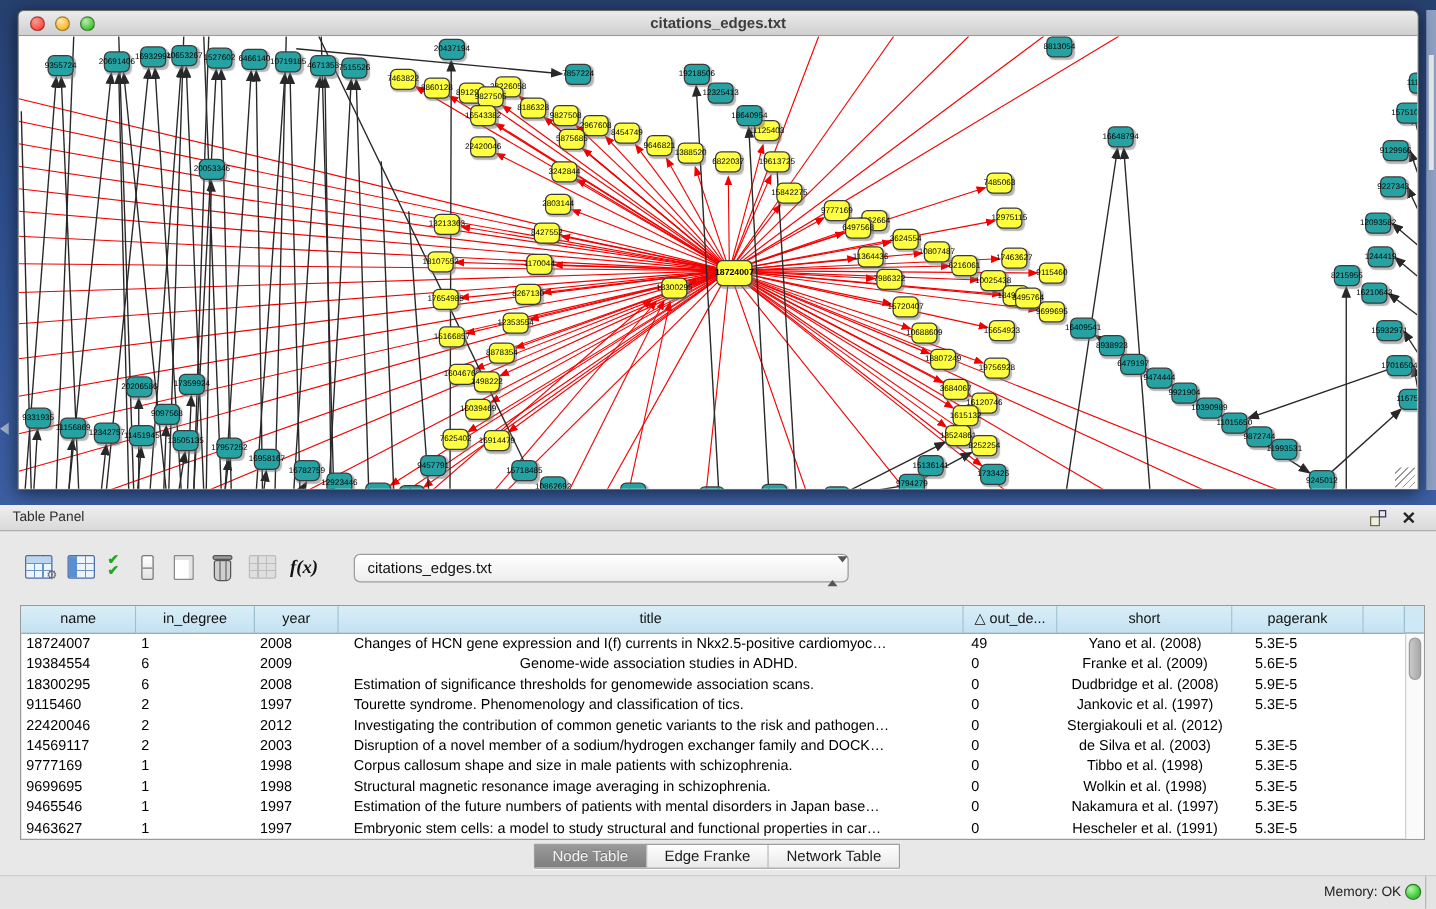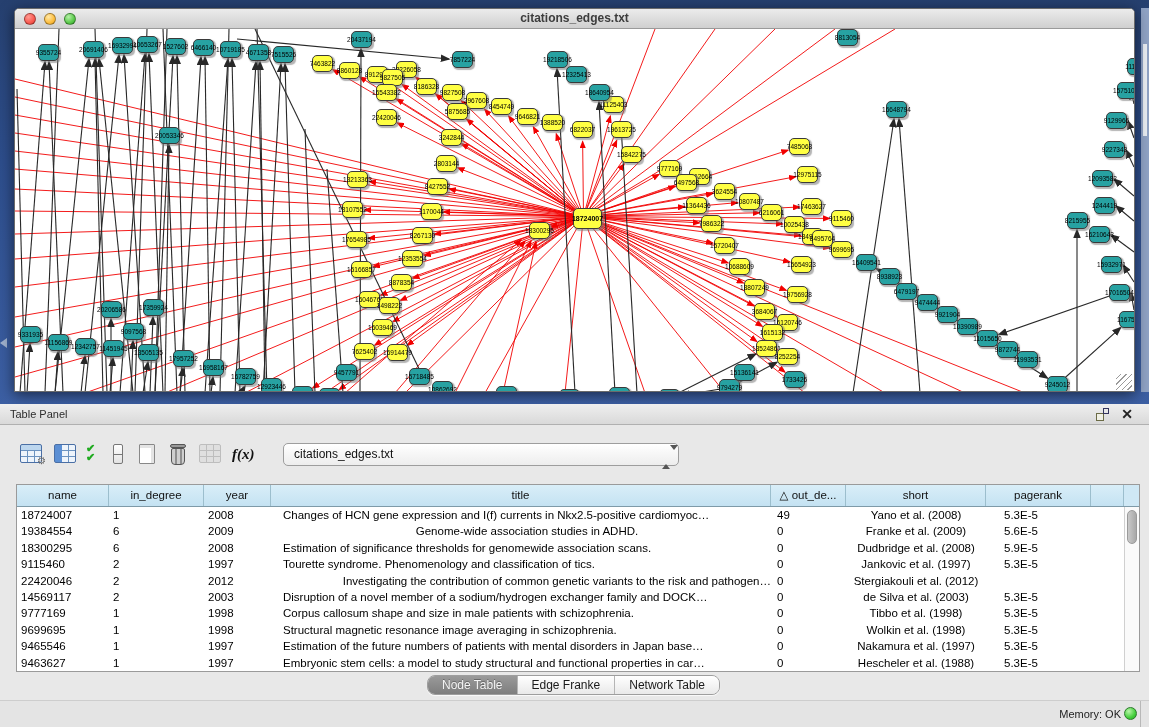--- a/index.html
+++ b/index.html
@@ -77,21 +77,21 @@
   .thead { display:flex; height:22px; background:#cfe8f5; border-bottom:1px solid #7e9aa8; }
   .th { border-right:1px solid #9cbecd; font-size:11.5px; color:#111; text-align:center; line-height:21px;
         overflow:hidden; white-space:nowrap; cursor:pointer; background:linear-gradient(#d9eef8,#c4e2f2); }
   .tbody { position:relative; }
   .tr { display:flex; height:16.4px; }
   .td { font-size:11.5px; color:#000; line-height:16px; white-space:nowrap; overflow:hidden; }
   .vsb { position:absolute; right:0px; top:22px; bottom:0; width:15px; background:#fafafa; border-left:1px solid #d0d0d0; }
   .vsb .thumb { position:absolute; left:2px; top:3px; width:10px; height:34px; border-radius:6px;
         background:linear-gradient(90deg,#c9c9c9,#a8a8a8); border:1px solid #9a9a9a; cursor:pointer; }
   
-  .tabs { position:absolute; left:427px; top:271px; height:20px; display:flex; border:1px solid #9e9e9e; border-radius:8px;
+  .tabs { position:absolute; left:427px; top:271px; height:20px; display:flex; border:1px solid #9e9e9e; border-radius:1px;
           overflow:hidden; box-shadow:0 1px 1px rgba(255,255,255,.8); }
   .tab { font-size:12px; line-height:18px; padding:0 14px; background:linear-gradient(#ffffff,#e9e9e9);
          color:#1a1a1a; border-right:1px solid #b5b5b5; cursor:pointer; }
   .tab:last-child { border-right:none; }
   .tab.active { background:linear-gradient(#9a9a9a,#7e7e7e); color:#f4f4f4; text-shadow:0 -1px 0 rgba(0,0,0,.3); }
   
   .statusbar { position:absolute; left:0; top:700px; width:1149px; height:27px; background:#e4e4e4; border-top:1px solid #cdcdcd; }
   .statusbar .divider { position:absolute; right:8px; top:0; bottom:0; border-left:1px solid #b8b8b8; }
   .mem { position:absolute; right:28px; top:7px; font-size:11px; color:#222; }
   .led { position:absolute; right:12px; top:6px; width:13px; height:13px; border-radius:50%;
@@ -518,21 +518,21 @@
           <div class="td" style="width: 500px; text-align: left; padding-left: 12px;">Tourette syndrome. Phenomenology and classification of tics.</div>
           <div class="td" style="width: 75px; text-align: left; padding-left: 6px;">0</div>
           <div class="td" style="width: 140px; text-align: center; padding-left: 0px;">Jankovic et al. (1997)</div>
           <div class="td" style="width: 105px; text-align: left; padding-left: 18px;">5.3E-5</div>
           <div class="td" style="width: 33px; text-align: left; padding-left: 0px;"></div>
         </div>
         <div class="tr">
           <div class="td" style="width: 92px; text-align: left; padding-left: 4px;">22420046</div>
           <div class="td" style="width: 95px; text-align: left; padding-left: 4px;">2</div>
           <div class="td" style="width: 67px; text-align: left; padding-left: 4px;">2012</div>
-          <div class="td" style="width: 500px; text-align: right; padding-left: 12px;">Investigating the contribution of common genetic variants to the risk and pathogen…</div>
+          <div class="td" style="width: 500px; text-align: left; padding-left: 12px;">Investigating the contribution of common genetic variants to the risk and pathogen…</div>
           <div class="td" style="width: 75px; text-align: left; padding-left: 6px;">0</div>
           <div class="td" style="width: 140px; text-align: center; padding-left: 0px;">Stergiakouli et al. (2012)</div>
           <div class="td" style="width: 105px; text-align: left; padding-left: 18px; margin-top: 24px;">5.5E-5</div>
           <div class="td" style="width: 33px; text-align: left; padding-left: 0px;"></div>
         </div>
         <div class="tr">
           <div class="td" style="width: 92px; text-align: left; padding-left: 4px;">14569117</div>
           <div class="td" style="width: 95px; text-align: left; padding-left: 4px;">2</div>
           <div class="td" style="width: 67px; text-align: left; padding-left: 4px;">2003</div>
           <div class="td" style="width: 500px; text-align: left; padding-left: 12px;">Disruption of a novel member of a sodium/hydrogen exchanger family and DOCK…</div>
@@ -570,21 +570,21 @@
           <div class="td" style="width: 140px; text-align: center; padding-left: 0px;">Nakamura et al. (1997)</div>
           <div class="td" style="width: 105px; text-align: left; padding-left: 18px;">5.3E-5</div>
           <div class="td" style="width: 33px; text-align: left; padding-left: 0px;"></div>
         </div>
         <div class="tr">
           <div class="td" style="width: 92px; text-align: left; padding-left: 4px;">9463627</div>
           <div class="td" style="width: 95px; text-align: left; padding-left: 4px;">1</div>
           <div class="td" style="width: 67px; text-align: left; padding-left: 4px;">1997</div>
           <div class="td" style="width: 500px; text-align: left; padding-left: 12px;">Embryonic stem cells: a model to study structural and functional properties in car…</div>
           <div class="td" style="width: 75px; text-align: left; padding-left: 6px;">0</div>
-          <div class="td" style="width: 140px; text-align: center; padding-left: 0px;">Hescheler et al. (1988)</div>
+          <div class="td" style="width: 140px; text-align: center; padding-left: 0px;">Hescheler et al. (1991)</div>
           <div class="td" style="width: 105px; text-align: left; padding-left: 18px;">5.3E-5</div>
           <div class="td" style="width: 33px; text-align: left; padding-left: 0px;"></div>
         </div>
       </div>
     <div class="vsb">
         <div class="thumb"></div>
       </div>
   </div>
 
   <div class="tabs" id="tabs">

